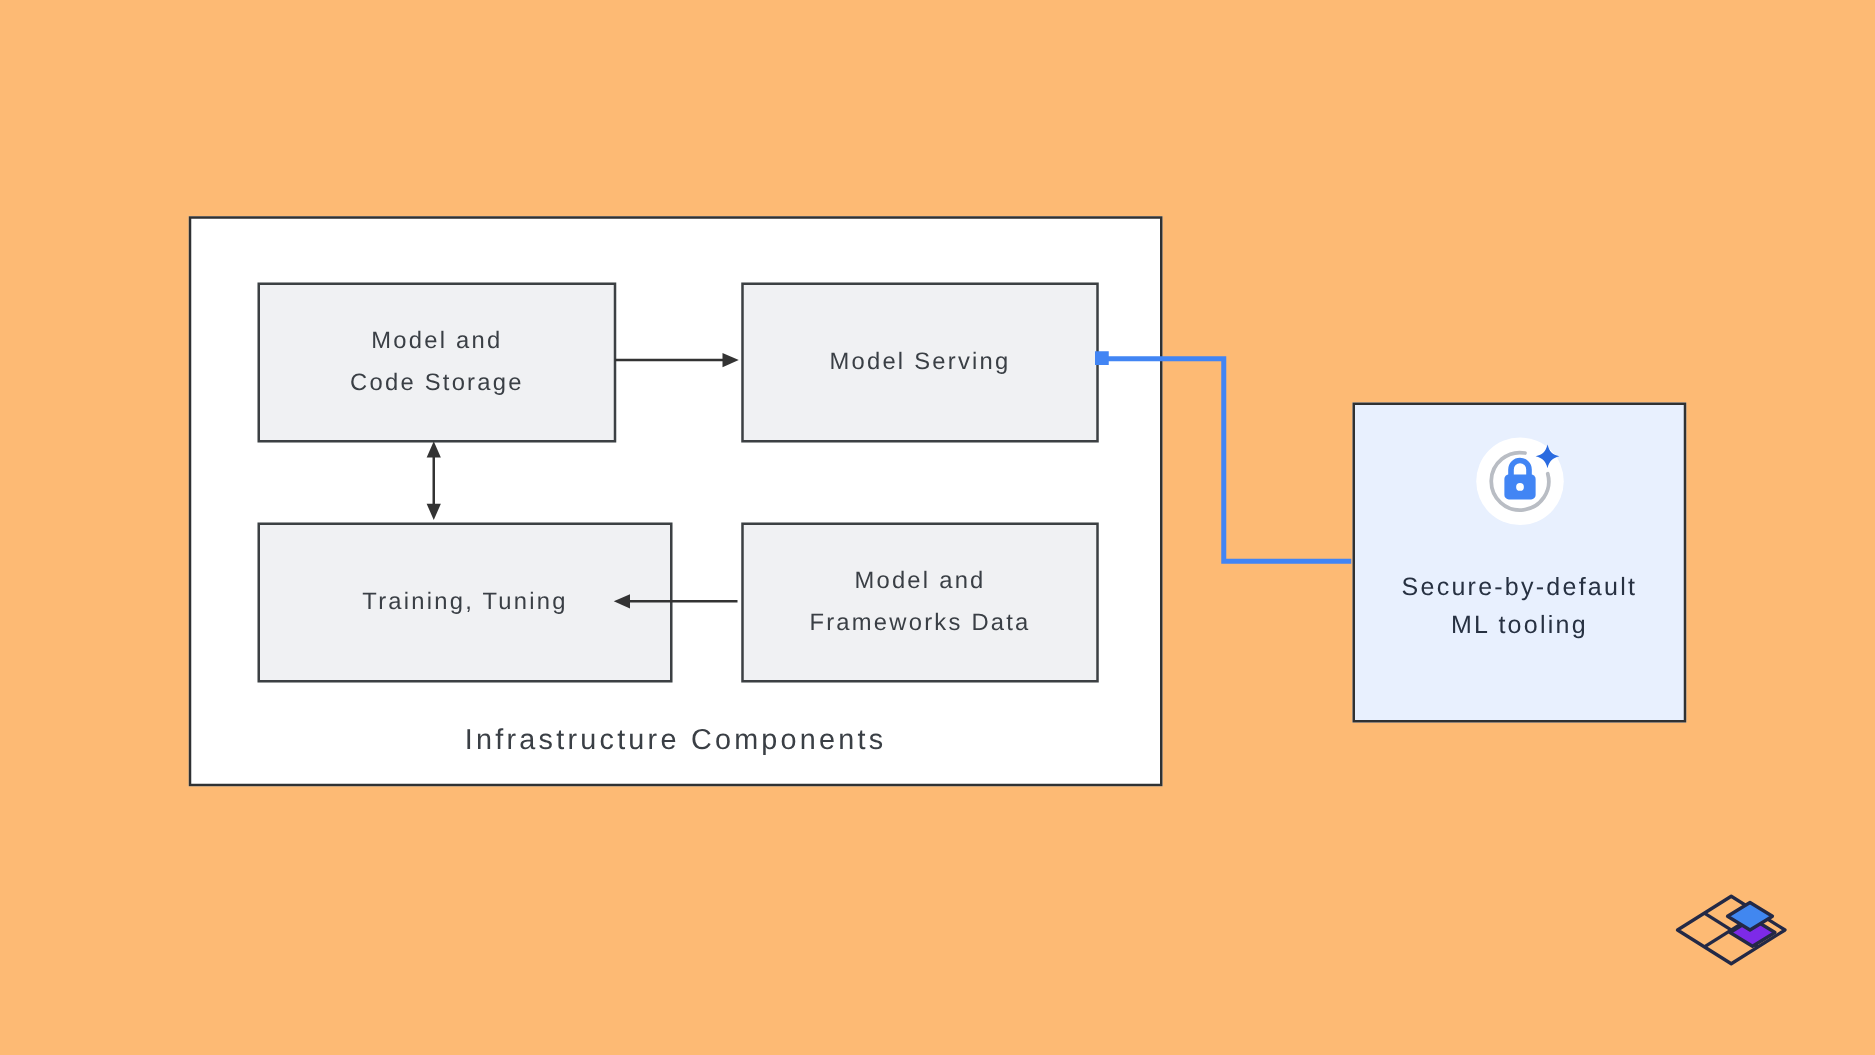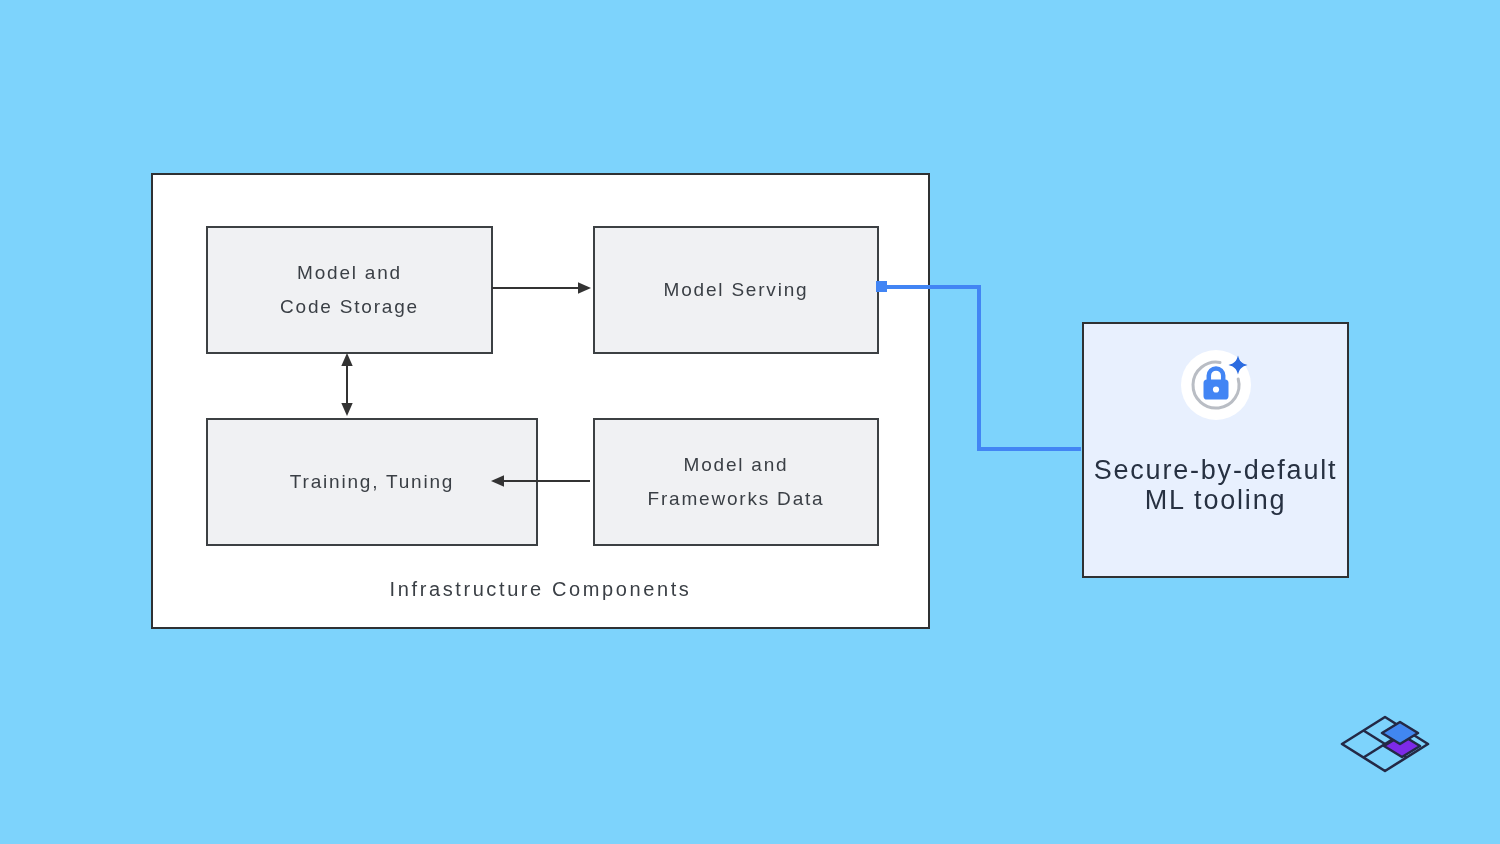--- a/index.html
+++ b/index.html
@@ -5,21 +5,21 @@
   html, body {
     margin: 0;
     padding: 0;
     background: #ffffff;
     font-family: "Liberation Sans", "DejaVu Sans", sans-serif;
   }
   .canvas {
     position: relative;
     width: 1500px;
     height: 844px;
-    background: #7dd3fc;
+    background: #fdba74;
     overflow: hidden;
   }
   
   .outer-box {
     position: absolute;
     left: 151px;
     top: 173px;
     width: 779px;
     height: 456px;
     border: 2px solid var(--border-dark, #2f3133);
@@ -45,21 +45,21 @@
   .node-tl { left: 53px;  top: 51px;  width: 287px; height: 128px; }
   .node-tr { left: 440px; top: 51px;  width: 286px; height: 128px; }
   .node-bl { left: 53px;  top: 243px; width: 332px; height: 128px; }
   .node-br { left: 440px; top: 243px; width: 286px; height: 128px; }
   .group-title {
     position: absolute;
     left: 0;
     right: 0;
     top: 403px;
     text-align: center;
-    font-size: 20px;
+    font-size: 23px;
     letter-spacing: 2.6px;
     color: var(--text-dark, #3a3f45);
   }
   
   .secure-box {
     position: absolute;
     left: 1082px;
     top: 322px;
     width: 267px;
     height: 256px;
@@ -71,21 +71,21 @@
     align-items: center;
   }
   .secure-icon {
     margin-top: 23px;
     width: 76px;
     height: 76px;
   }
   .secure-label {
     margin-top: 32px;
     text-align: center;
-    font-size: 27px;
+    font-size: 20px;
     letter-spacing: 1.8px;
     line-height: 30px;
     color: var(--secure-text, #273142);
   }
   
   .overlay {
     position: absolute;
     left: 0;
     top: 0;
     width: 1500px;

